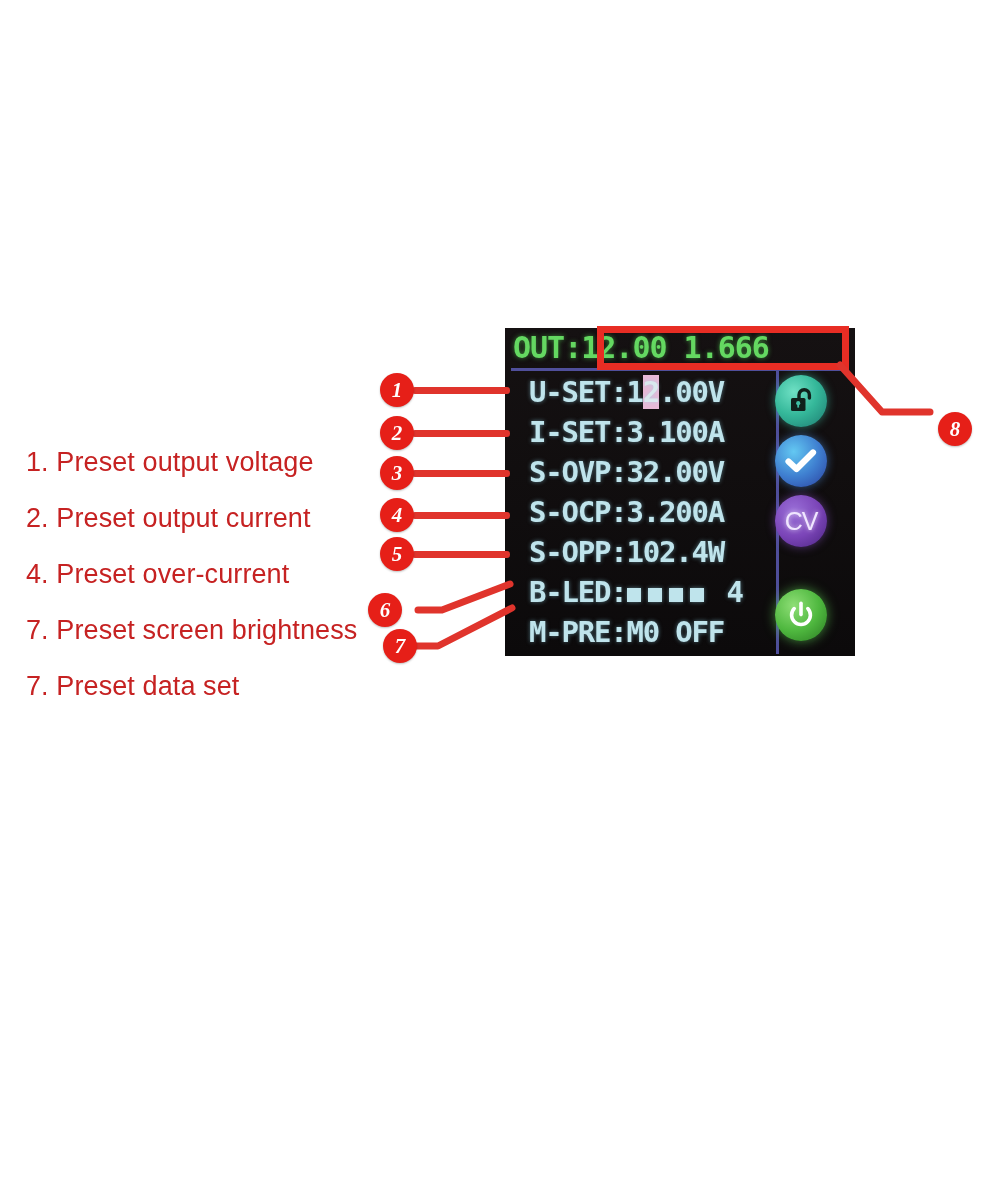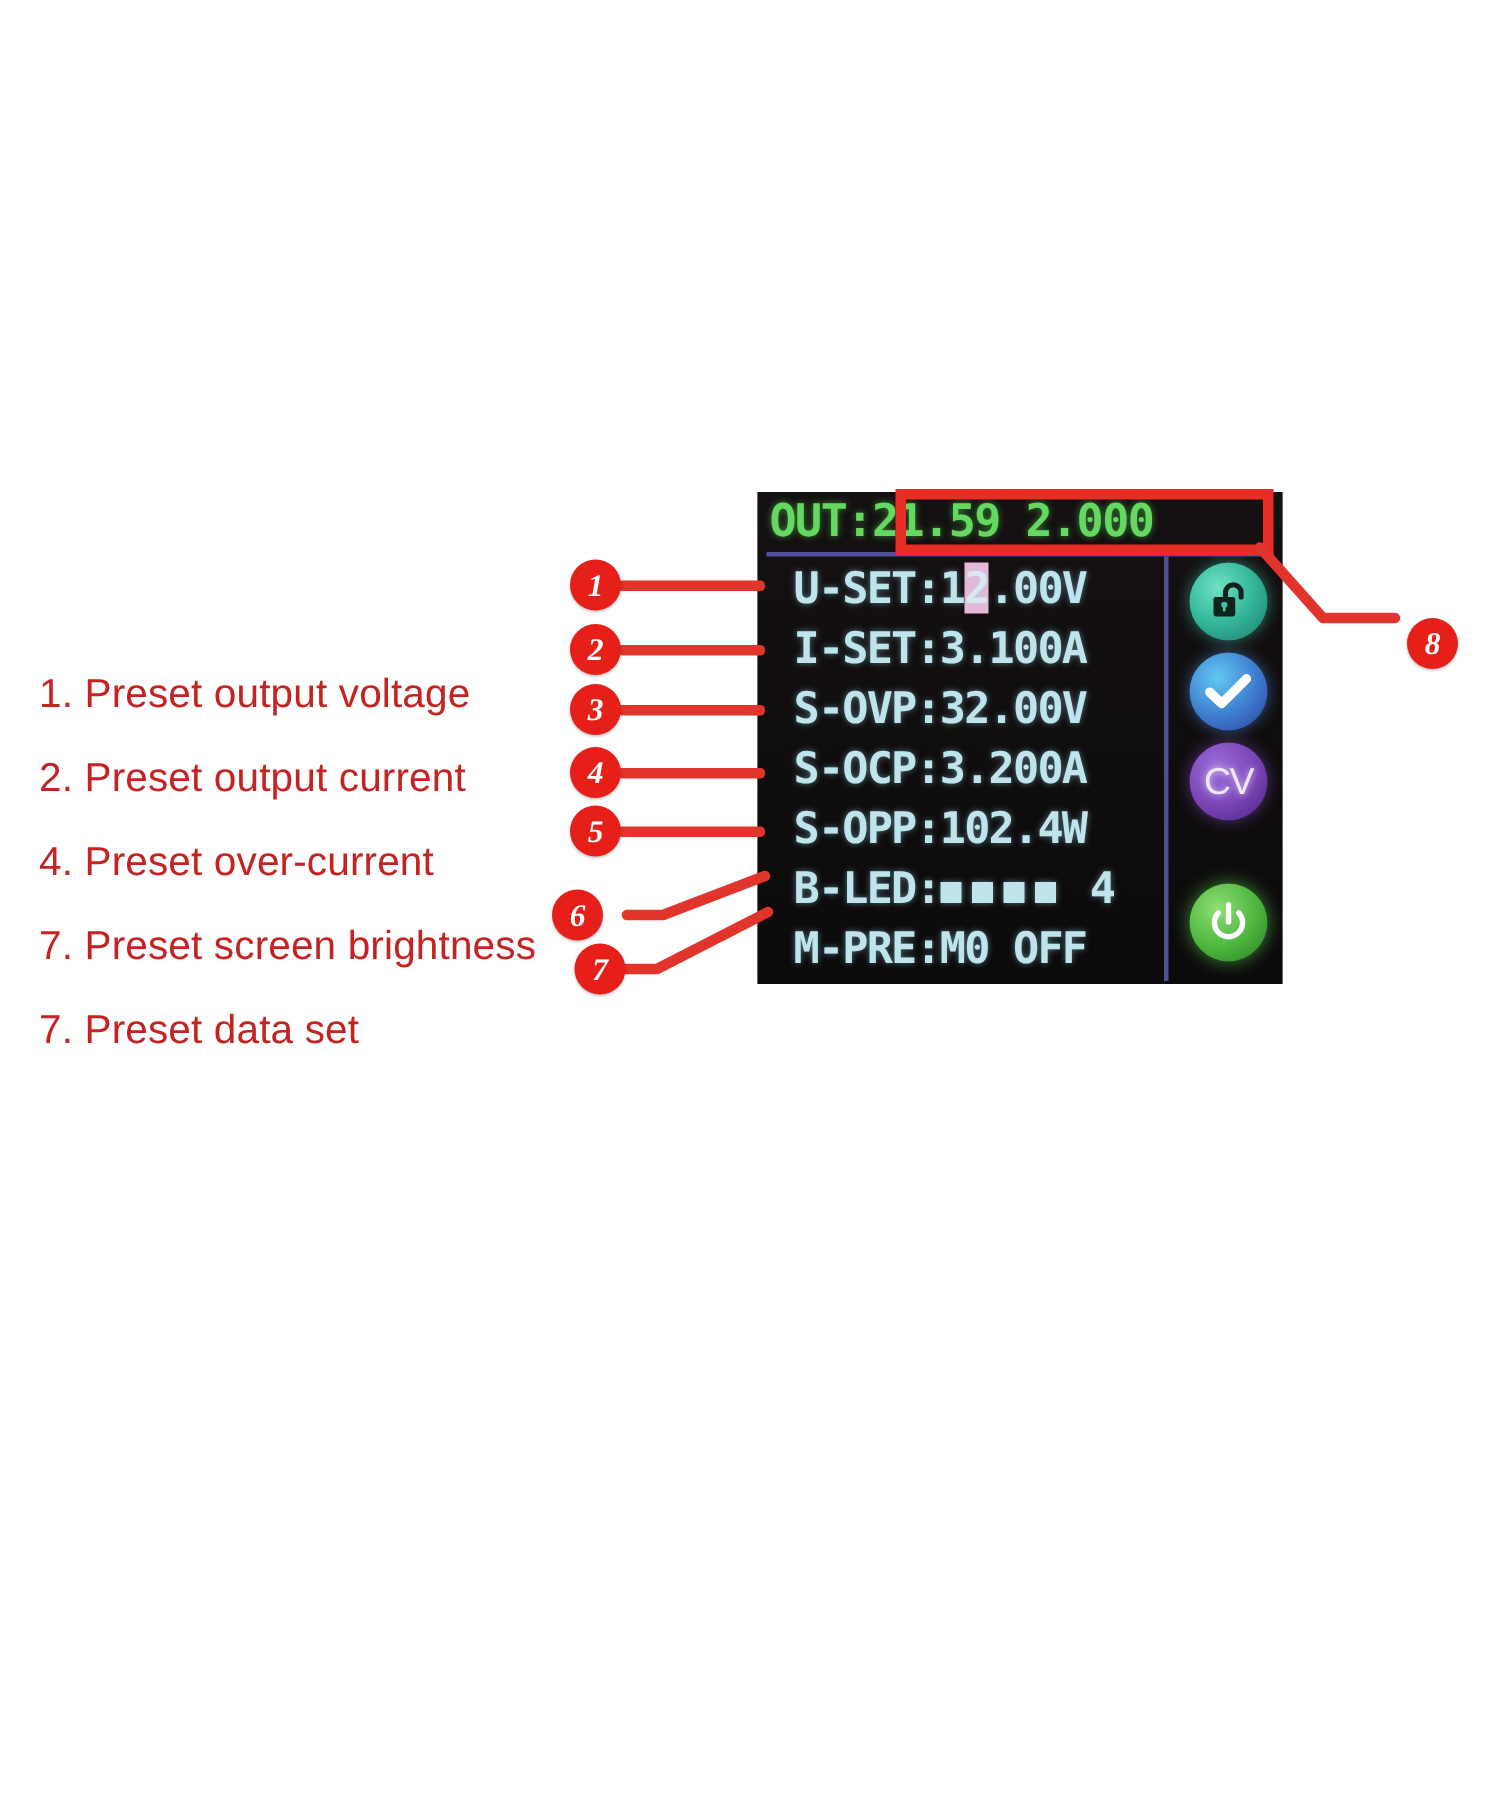--- a/index.html
+++ b/index.html
@@ -134,21 +134,21 @@
     width: 14px;
     height: 14px;
     background: #bfe4ec;
     margin-right: 7px;
     box-shadow: 0 0 4px rgba(150,220,240,0.5);
   }
 
   
   #icon-col {
     position: absolute;
-    left: 283px;
+    left: 265px;
     top: 43px;
     width: 68px;
     height: 283px;
   }
   .ic {
     position: absolute;
     left: 5px;
     width: 52px;
     height: 52px;
     border-radius: 50%;
@@ -235,21 +235,21 @@
   <div class="legend-item">2. Preset output current</div>
   <div class="legend-item">4. Preset over-current</div>
   <div class="legend-item">7. Preset screen brightness</div>
   <div class="legend-item">7. Preset data set</div>
 </div>
 
 <div id="lcd">
   <div id="lcd-inner"></div>
 
   <div id="out-row">
-    <span id="out-label" class="lcd-font">OUT:</span><span id="out-values" class="lcd-font">21.59 2.000</span>
+    <span id="out-label" class="lcd-font">OUT:</span><span id="out-values" class="lcd-font">12.00 1.666</span>
   </div>
 
   <div id="top-divider"></div>
   <div id="v-divider"></div>
 
   <div id="rows">
 
     <div class="lcd-row lcd-font"><span>U-SET:</span><span>1</span><span class="hl">2</span><span>.00V</span></div>
 
     <div class="lcd-row lcd-font"><span>I-SET:</span><span>3.100A</span></div>

